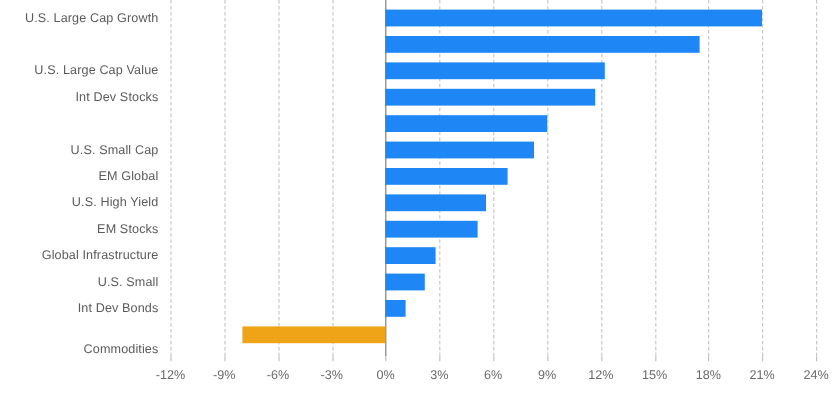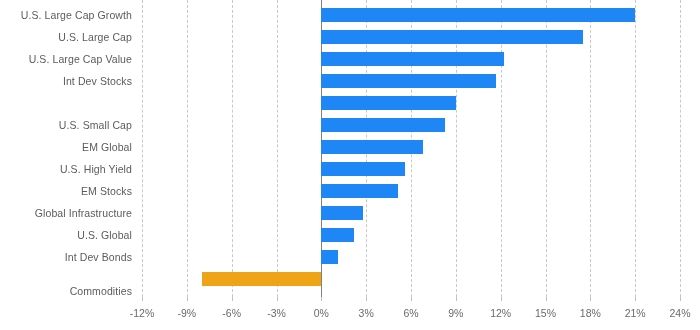--- a/index.html
+++ b/index.html
@@ -92,29 +92,28 @@
     white-space: nowrap;
   }
 </style>
 </head>
 <body>
 
 <div id="chart-root">
 
   <div id="label-column">
       <div class="cat-label" style="top: 9px; margin-left: 16px;">U.S. Large Cap Growth</div>
-      <div class="cat-label" style="top: 31px;">U.S. Large Cap</div>
       <div class="cat-label" style="top: 75px;">Int Dev Stocks</div>
       <div class="cat-label" style="top: 53px;">U.S. Large Cap Value</div>
       <div class="cat-label" style="top: 119px;">U.S. Small Cap</div>
       <div class="cat-label" style="top: 141px;">EM Global</div>
       <div class="cat-label" style="top: 163px;">U.S. High Yield</div>
       <div class="cat-label" style="top: 185px;">EM Stocks</div>
       <div class="cat-label" style="top: 207px;">Global Infrastructure</div>
-      <div class="cat-label" style="top: 229px;">U.S. Global</div>
+      <div class="cat-label" style="top: 229px;">U.S. Small</div>
       <div class="cat-label" style="top: 251px;">Int Dev Bonds</div>
       <div class="cat-label" style="top: 285px;">Commodities</div>
     </div>
 
   <div id="plot-area">
       <div class="gridline" style="left: 0px;"></div>
       <div class="gridline" style="left: 44.8333px;"></div>
       <div class="gridline" style="left: 89.6667px;"></div>
       <div class="gridline" style="left: 134.5px;"></div>
       <div class="gridline zero" style="left: 179.333px;"></div>

